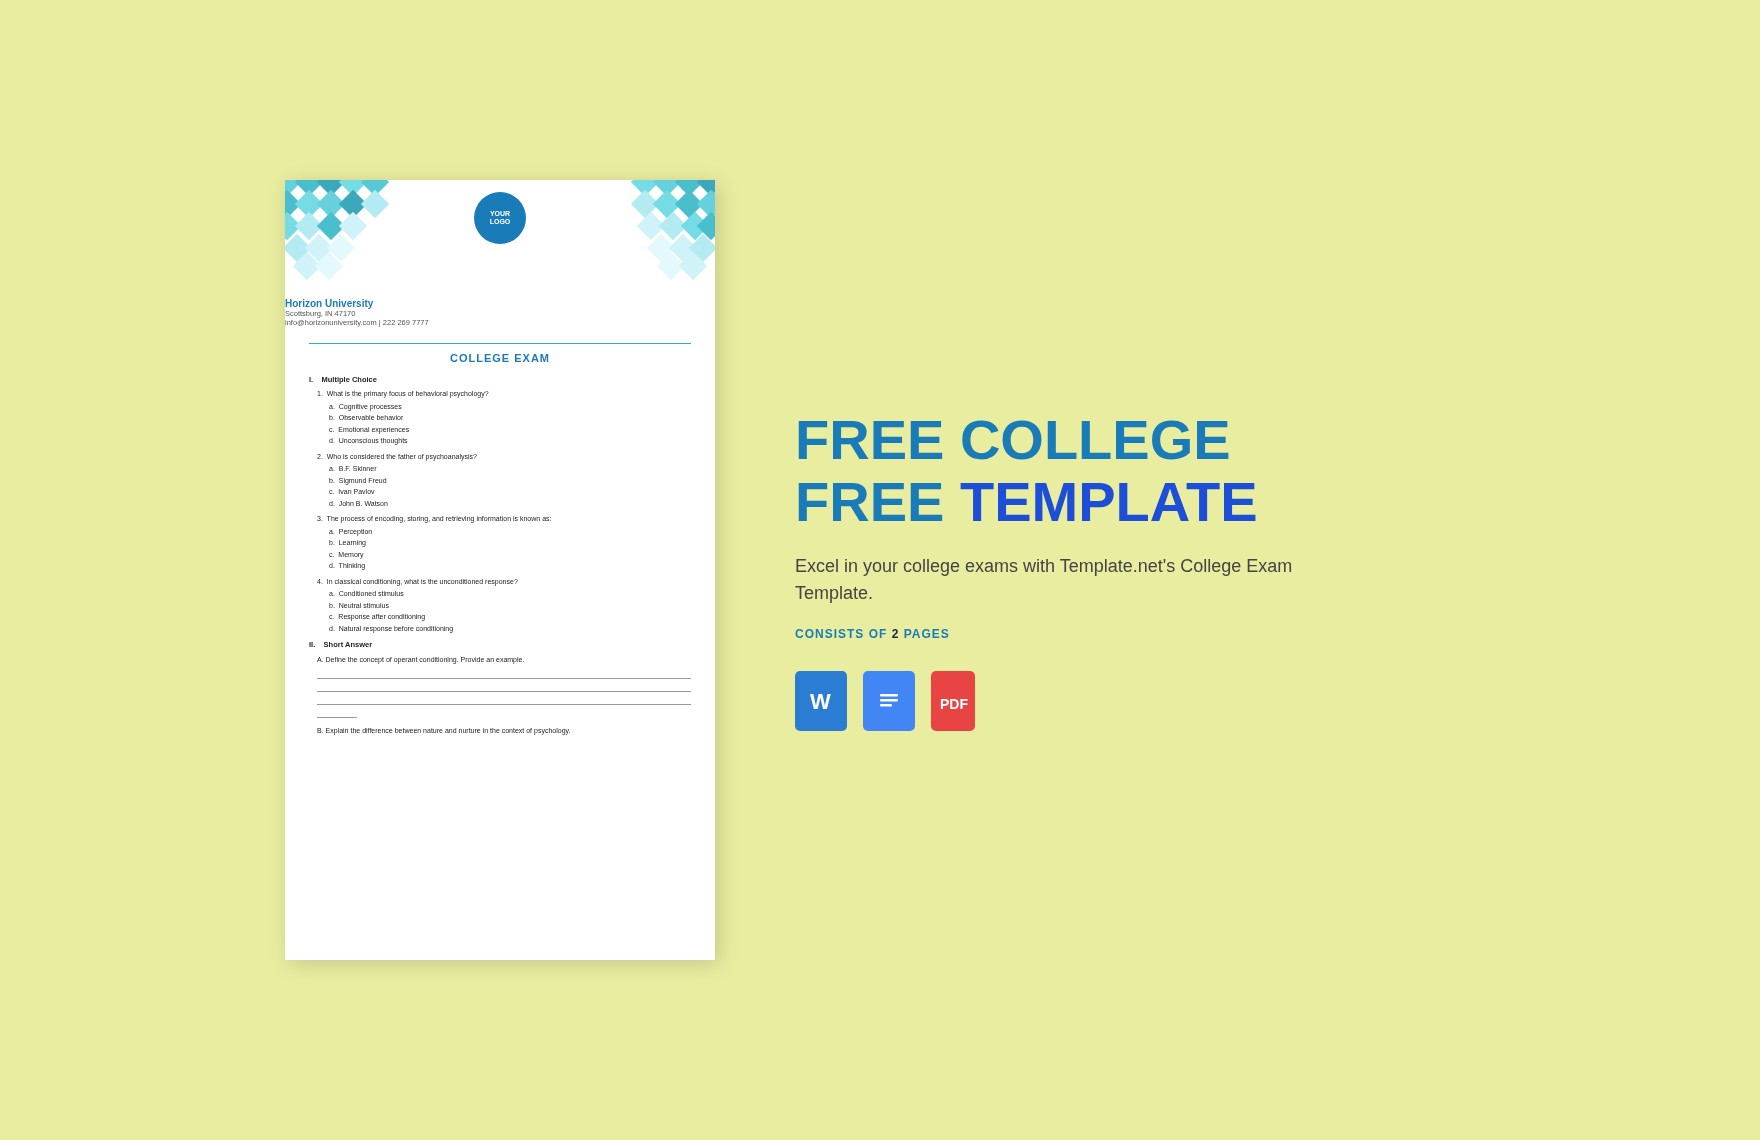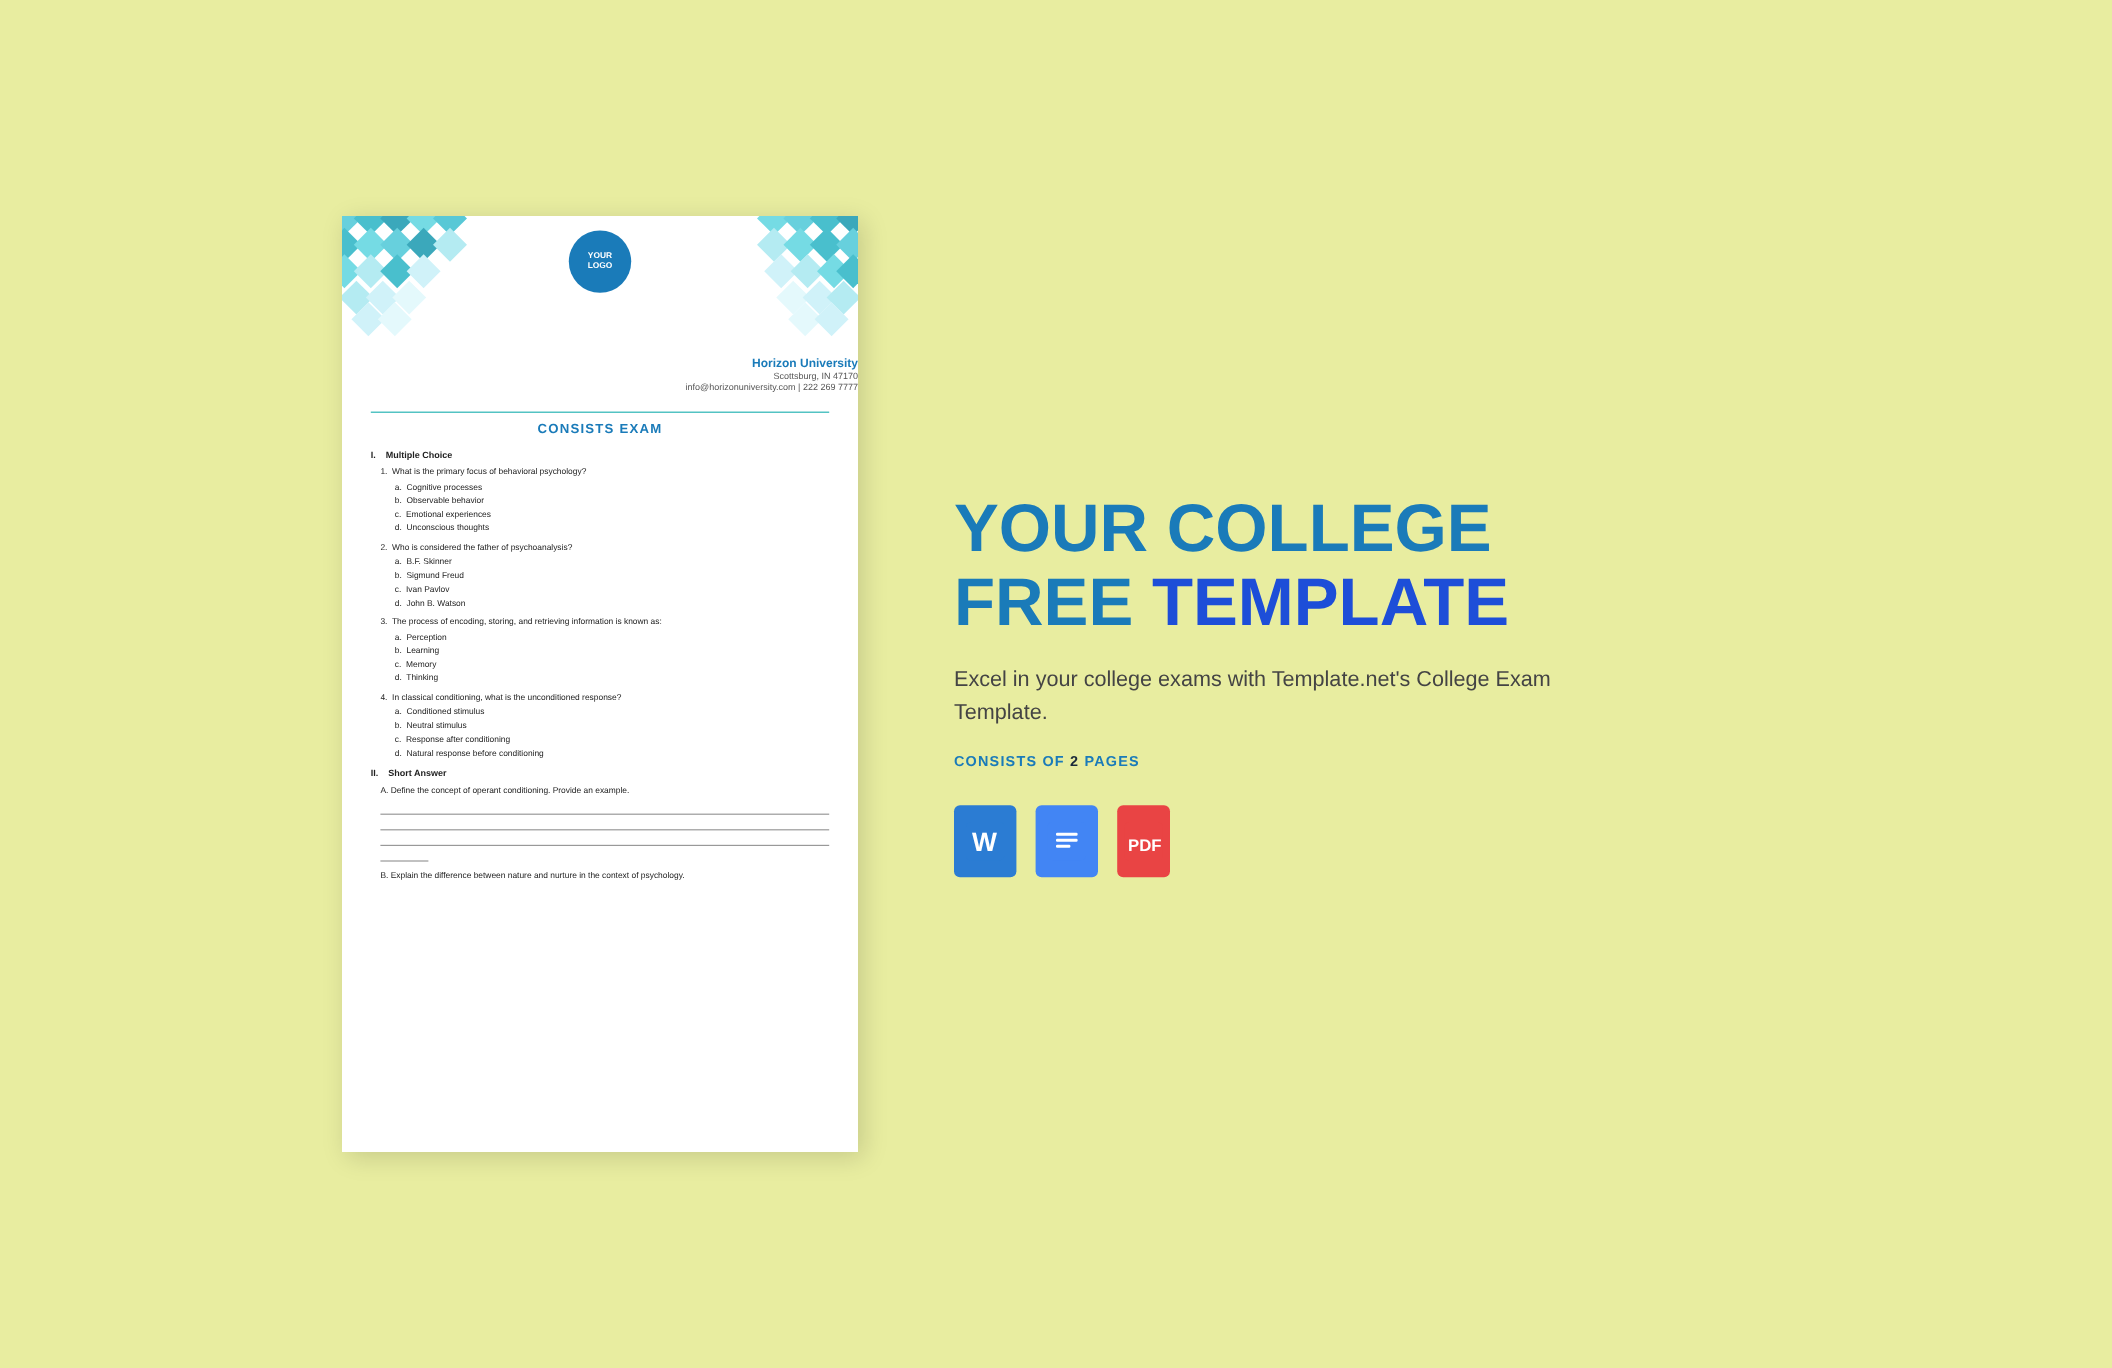--- a/index.html
+++ b/index.html
@@ -55,21 +55,21 @@
       align-items: center;
       justify-content: center;
       color: white;
       font-size: 7px;
       font-weight: bold;
       text-align: center;
       line-height: 1.2;
     }
 
     .university-info {
-      text-align: right;
+      text-align: left;
       margin-top: 8px;
       padding-bottom: 12px;
     }
 
     .university-name {
       color: #1a7bb9;
       font-size: 10px;
       font-weight: bold;
     }
 
@@ -284,21 +284,21 @@
     </div>
 
     <div class="university-info">
       <div class="university-name">Horizon University</div>
       <div class="university-address">Scottsburg, IN 47170</div>
       <div class="university-address">info@horizonuniversity.com | 222 269 7777</div>
     </div>
 
     <hr class="doc-divider">
 
-    <div class="doc-title">CONSISTS EXAM</div>
+    <div class="doc-title">COLLEGE EXAM</div>
 
     <div class="doc-content">
 
       <div class="section-heading">
         <span>I.</span>
         &nbsp;&nbsp;
         <span>Multiple Choice</span>
       </div>
 
       <div class="question">
@@ -362,21 +362,21 @@
           <div class="question-text">B. Explain the difference between nature and nurture in the context of psychology.</div>
         </div>
       </div>
     </div>
   </div>
 
   <div class="info-panel">
 
     <div class="main-title">
       <div>
-        <span class="highlight">YOUR COLLEGE</span>
+        <span class="highlight">FREE COLLEGE</span>
       </div>
       <div><span style="color:#1a7bb9; font-size:56px; font-weight:900;">FREE </span><span style="color:#1d4ed8; font-size:56px; font-weight:700;">TEMPLATE</span></div>
     </div>
 
     <div class="subtitle">Excel in your college exams with Template.net's College Exam Template.</div>
 
     <div class="pages-info"><span style="color: rgb(26, 123, 185);">CONSISTS OF </span><span style="color: rgb(26, 42, 58);"> 2 </span><span style="color: rgb(26, 123, 185);">PAGES</span></div>
 
     <div class="file-icons">
 

